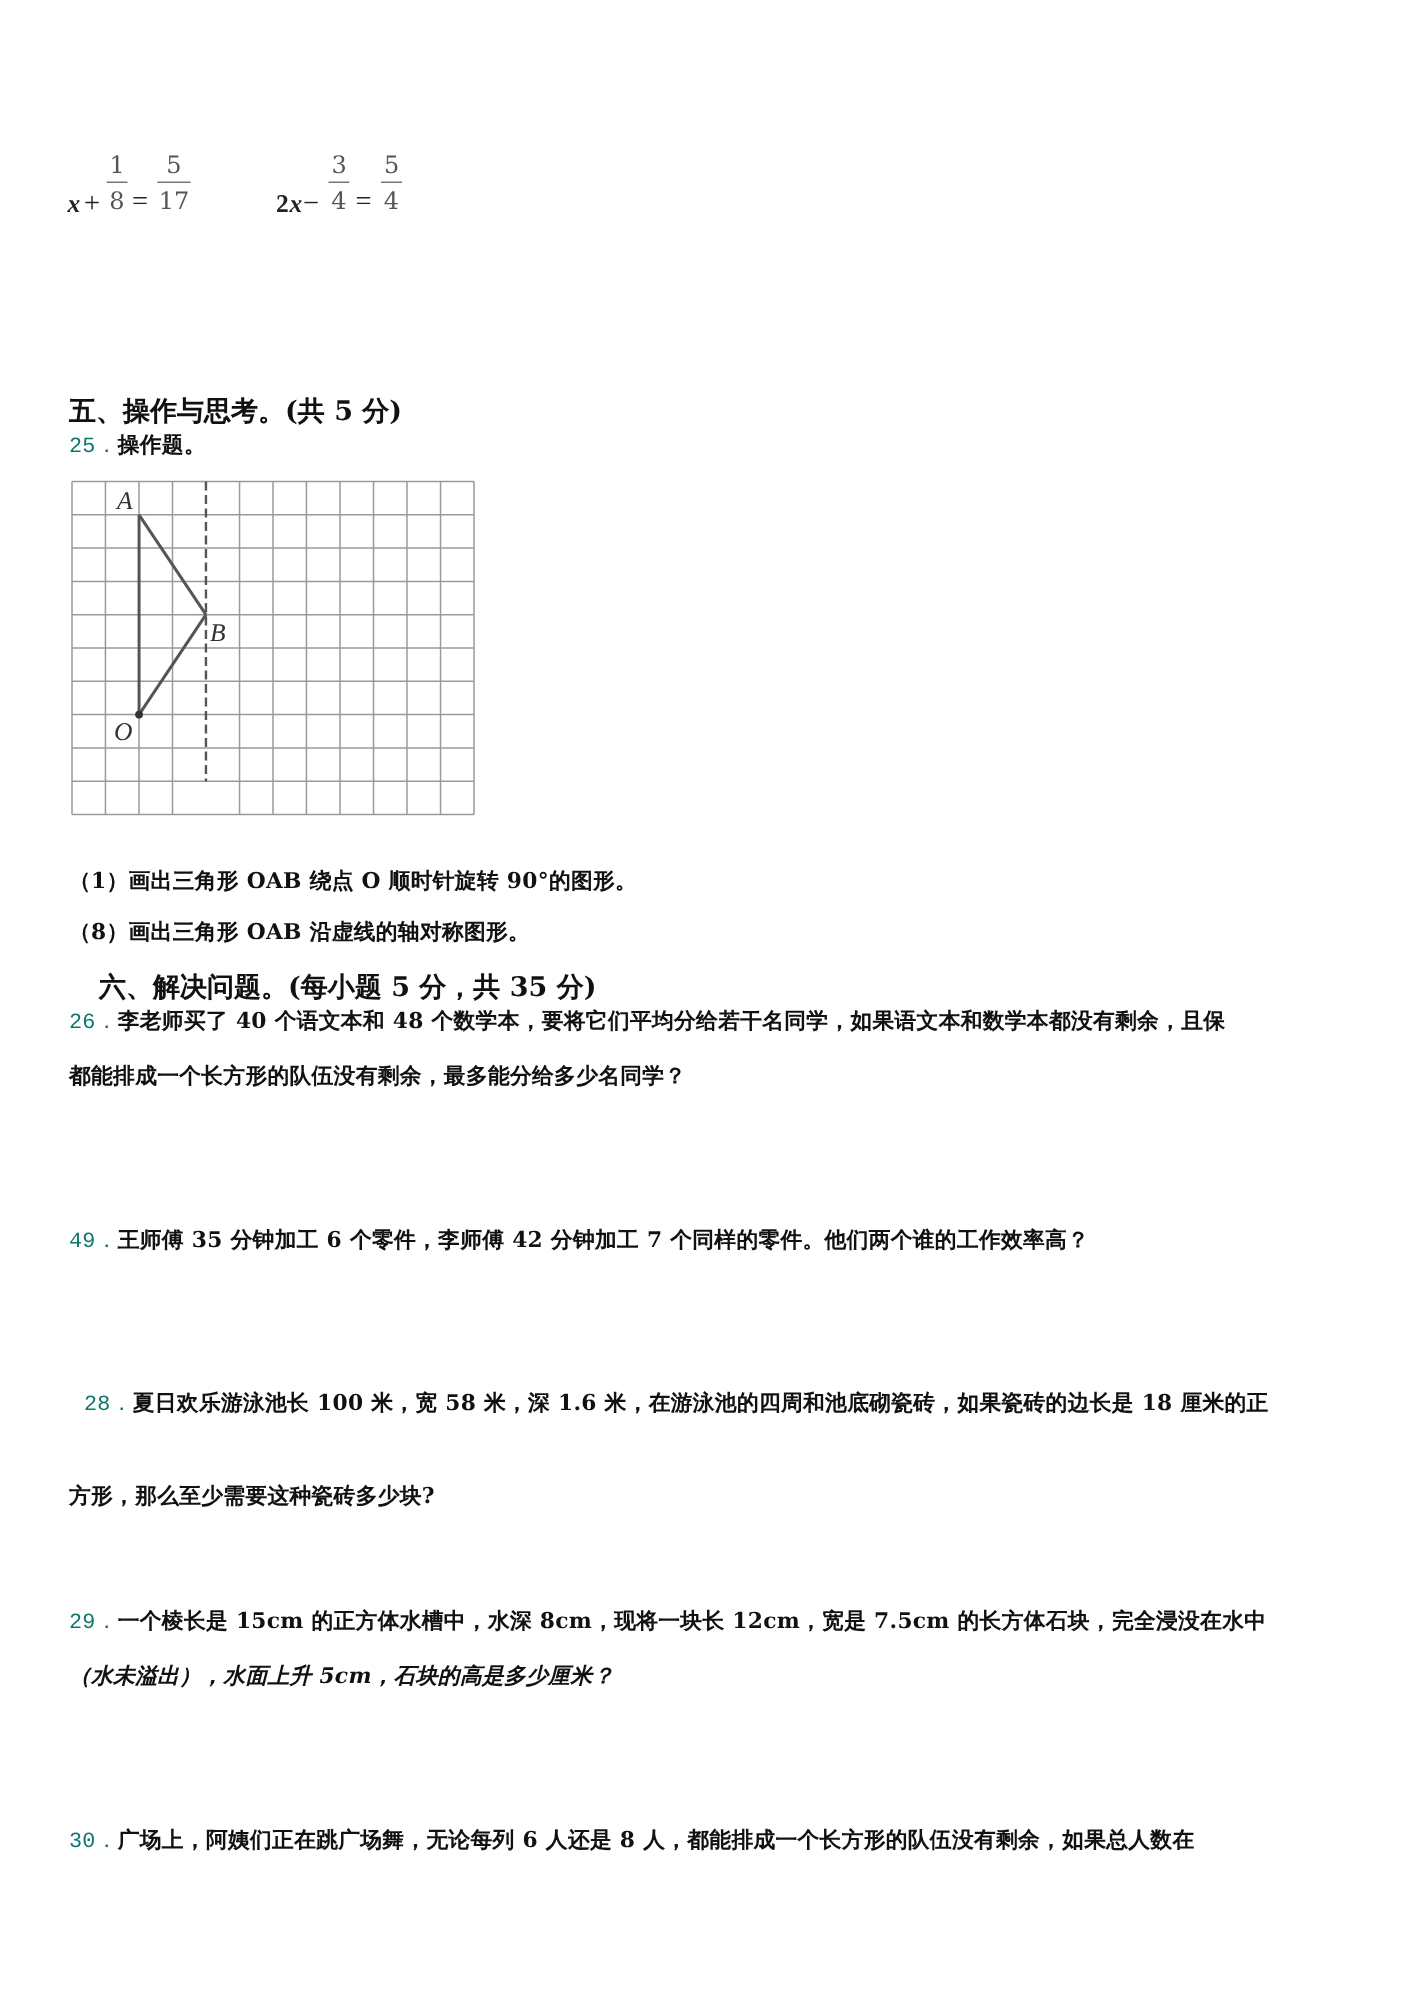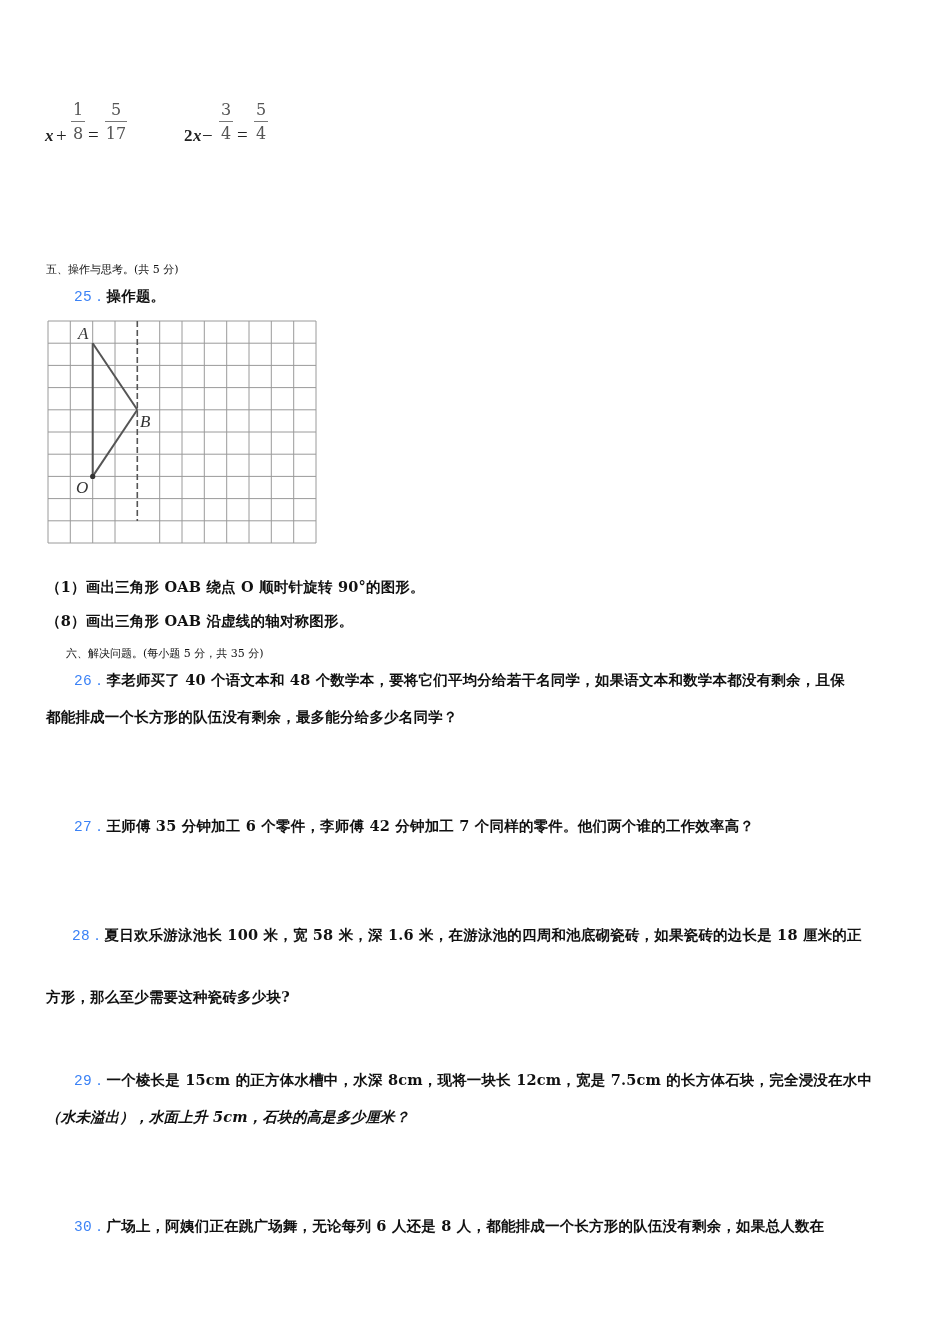--- a/index.html
+++ b/index.html
@@ -1,21 +1,21 @@
 <!DOCTYPE html>
 <html><head>
 <meta charset="utf-8">
 <style>
   html, body { margin:0; padding:0; background:#ffffff; }
   body { width:950px; height:1344px; position:relative; overflow:hidden;
          font-family:"DejaVu Serif","Liberation Serif",serif; color:#111; }
   .abs { position:absolute; }
   .line { font-size:14.5px; font-weight:bold; white-space:nowrap; letter-spacing:0.2px; }
-  .num { font-weight:normal; font-family:"Liberation Mono","DejaVu Sans Mono",monospace; color:#3b82f6;margin-left:28px; }
-  .sec { font-size:11px; font-weight:normal; white-space:nowrap; }
+  .num { font-weight:normal; font-family:"Liberation Mono","DejaVu Sans Mono",monospace; color:#0f766e; }
+  .sec { font-size:18px; font-weight:bold; white-space:nowrap; }
   
   .eq { position:absolute; font-family:"Liberation Serif","DejaVu Serif",serif; font-size:17px; color:#222; }
   .frac { position:absolute; text-align:center; color:#555; font-size:16px; }
   .frac .top { display:block; border-bottom:1px solid #777; padding:0 2px 2px; line-height:18px; }
   .frac .bot { display:block; line-height:20px; padding-top:2px; }
   .var { font-style:italic; font-weight:bold; }
   svg text { font-family:"Liberation Serif","DejaVu Serif",serif; font-style:italic; }
 </style>
 </head>
 <body>
@@ -98,24 +98,24 @@
 <div class="abs line" style="left:46px;top:612px;">（8）画出三角形 OAB 沿虚线的轴对称图形。</div>
 
 <div class="abs sec" style="left:46px;top:646px;margin-left:20px;">六、解决问题。(每小题 5 分，共 35 分)</div>
 
 <div class="abs line" style="left:46px;top:671px;">
   <span class="num">26．</span><span>李老师买了 40 个语文本和 48 个数学本，要将它们平均分给若干名同学，如果语文本和数学本都没有剩余，且保</span>
 </div>
 <div class="abs line" style="left:46px;top:708px;">都能排成一个长方形的队伍没有剩余，最多能分给多少名同学？</div>
 
 <div class="abs line" style="left:46px;top:817px;">
-  <span class="num">27．</span><span>王师傅 35 分钟加工 6 个零件，李师傅 42 分钟加工 7 个同样的零件。他们两个谁的工作效率高？</span>
+  <span class="num">49．</span><span>王师傅 35 分钟加工 6 个零件，李师傅 42 分钟加工 7 个同样的零件。他们两个谁的工作效率高？</span>
 </div>
 
-<div class="abs line" style="left:44px;top:926px;">
+<div class="abs line" style="left:56px;top:926px;">
   <span class="num">28．</span><span>夏日欢乐游泳池长 100 米，宽 58 米，深 1.6 米，在游泳池的四周和池底砌瓷砖，如果瓷砖的边长是 18 厘米的正</span>
 </div>
 <div class="abs line" style="left:46px;top:963px;margin-top:25px;">方形，那么至少需要这种瓷砖多少块?</div>
 
 <div class="abs line" style="left:46px;top:1071px;">
   <span class="num">29．</span><span>一个棱长是 15cm 的正方体水槽中，水深 8cm，现将一块长 12cm，宽是 7.5cm 的长方体石块，完全浸没在水中</span>
 </div>
 <div class="abs line" style="left:46px;top:1108px;font-style:italic;">（水未溢出），水面上升 5cm，石块的高是多少厘米？</div>
 
 <div class="abs line" style="left:46px;top:1217px;">

